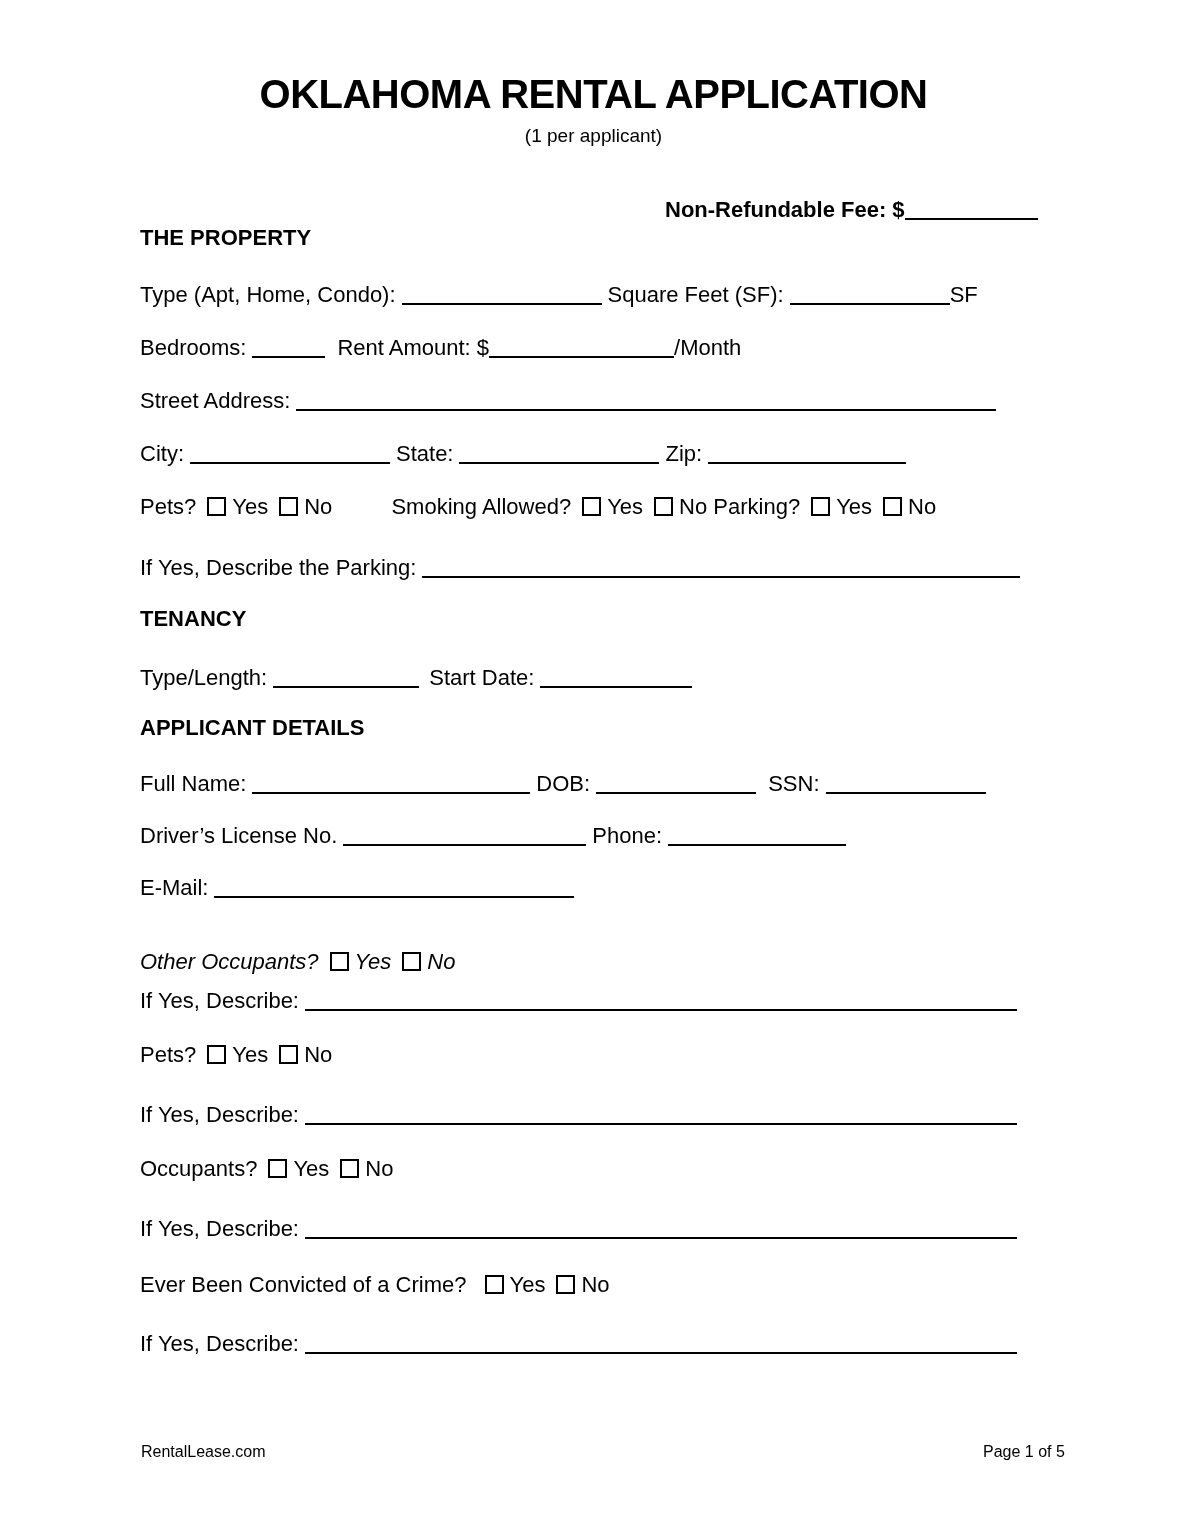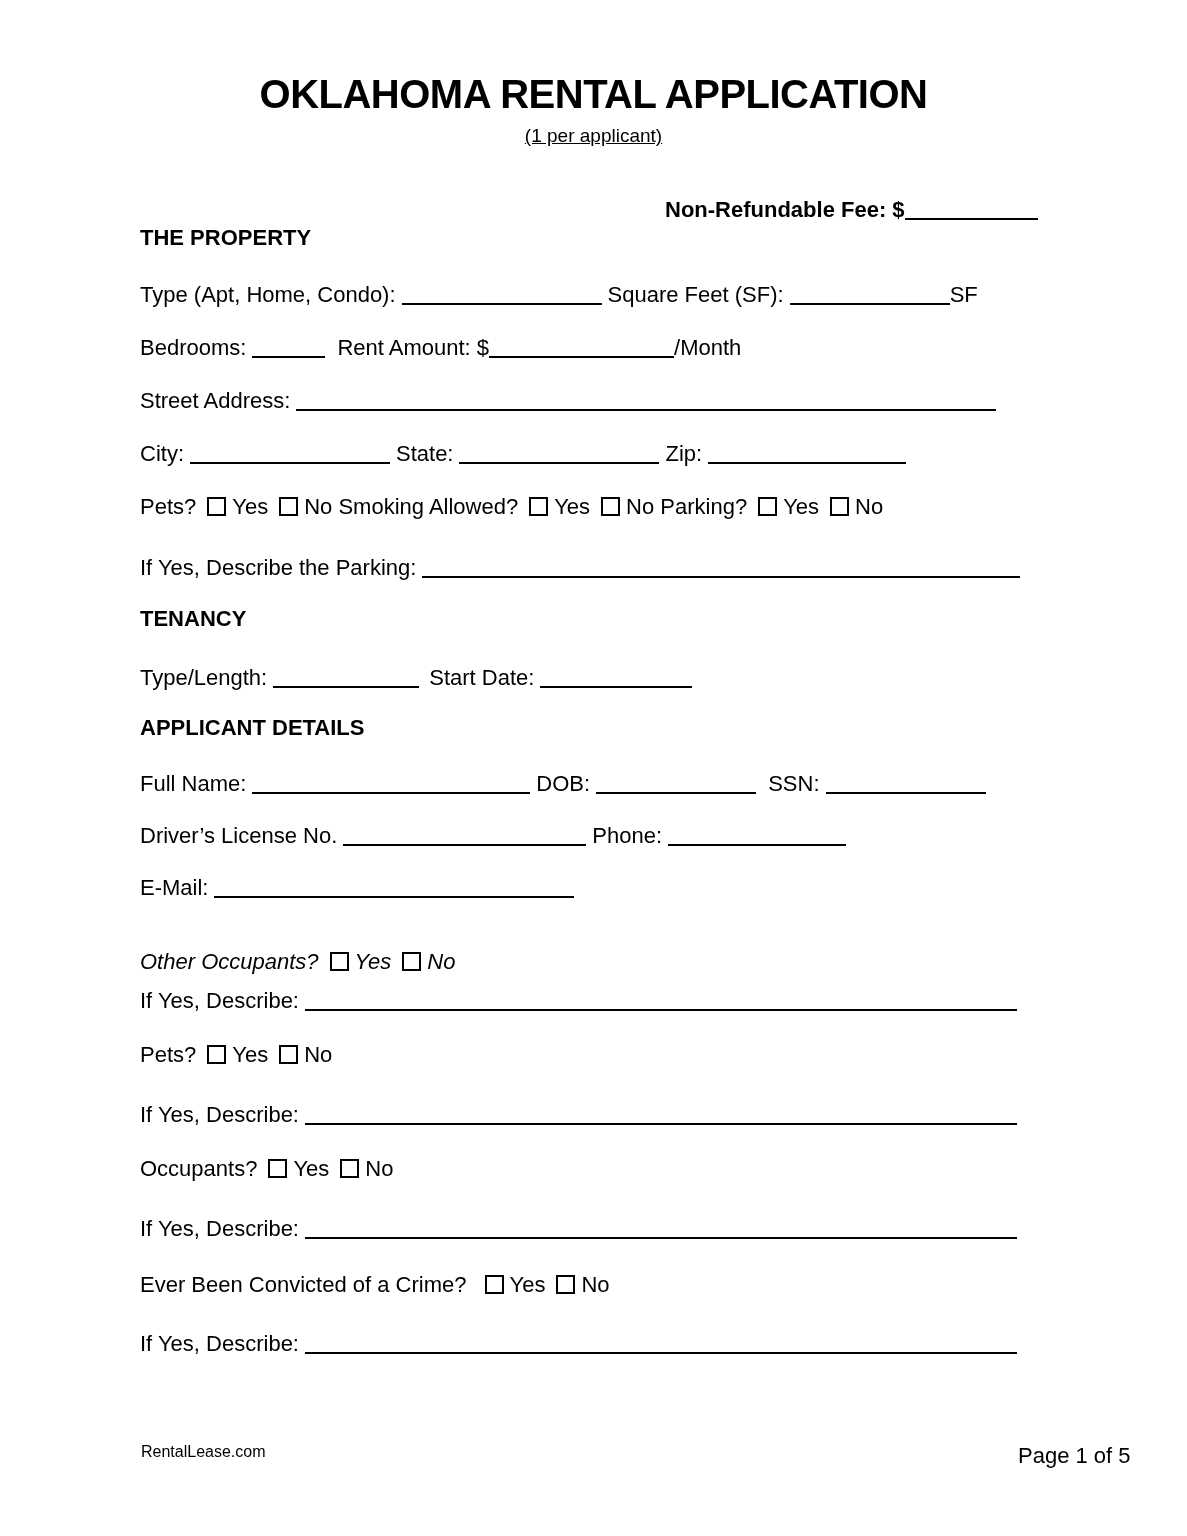--- a/index.html
+++ b/index.html
@@ -8,41 +8,41 @@
     width:1187px;height:1536px;
     background:#ffffff;
     font-family:"Liberation Sans","DejaVu Sans",sans-serif;
     font-size:22px;color:#000;
     overflow:hidden;
   }
   .row{position:absolute;left:140px;white-space:nowrap;line-height:28px;}
   .center{left:0;width:100%;text-align:center;}
   .bold{font-weight:bold;}
   .title{font-size:40px;letter-spacing:-0.5px;line-height:44px;}
-  .subtitle{font-size:19px;text-decoration:underline;}
+  .subtitle{font-size:19px;}
   .blank{
     display:inline-block;
     border-bottom:2px solid #000;
     height:22px;
     margin:0 6px;
     position:relative;top:3px;
   }
   .mr0{margin-right:0;}
   .ml0{margin-left:0;}
   .cb{
     display:inline-block;width:15px;height:15px;
     border:2px solid #000;background:#fff;
     margin:0 6px 0 11px;
     position:relative;top:2px;
   }
   .grp{white-space:nowrap;}
-  .gap-smoking{}
+  .gap-smoking{margin-left:53px;}
   .gap-parking{}
   .footer-site{position:absolute;left:141px;top:1443px;font-size:16px;text-align:center;}
-  .footer-page{position:absolute;left:1018px;top:1443px;font-size:22px;}
+  .footer-page{position:absolute;left:983px;top:1443px;font-size:16px;}
 </style>
 </head>
 <body>
 
 <div class="page">
 
   <div class="row center title bold" style="top:72px;">OKLAHOMA RENTAL APPLICATION</div>
   <div class="row center subtitle" style="top:122px;">(1 per applicant)</div>
 
   <div class="row bold" style="left:665px;top:193px;">

